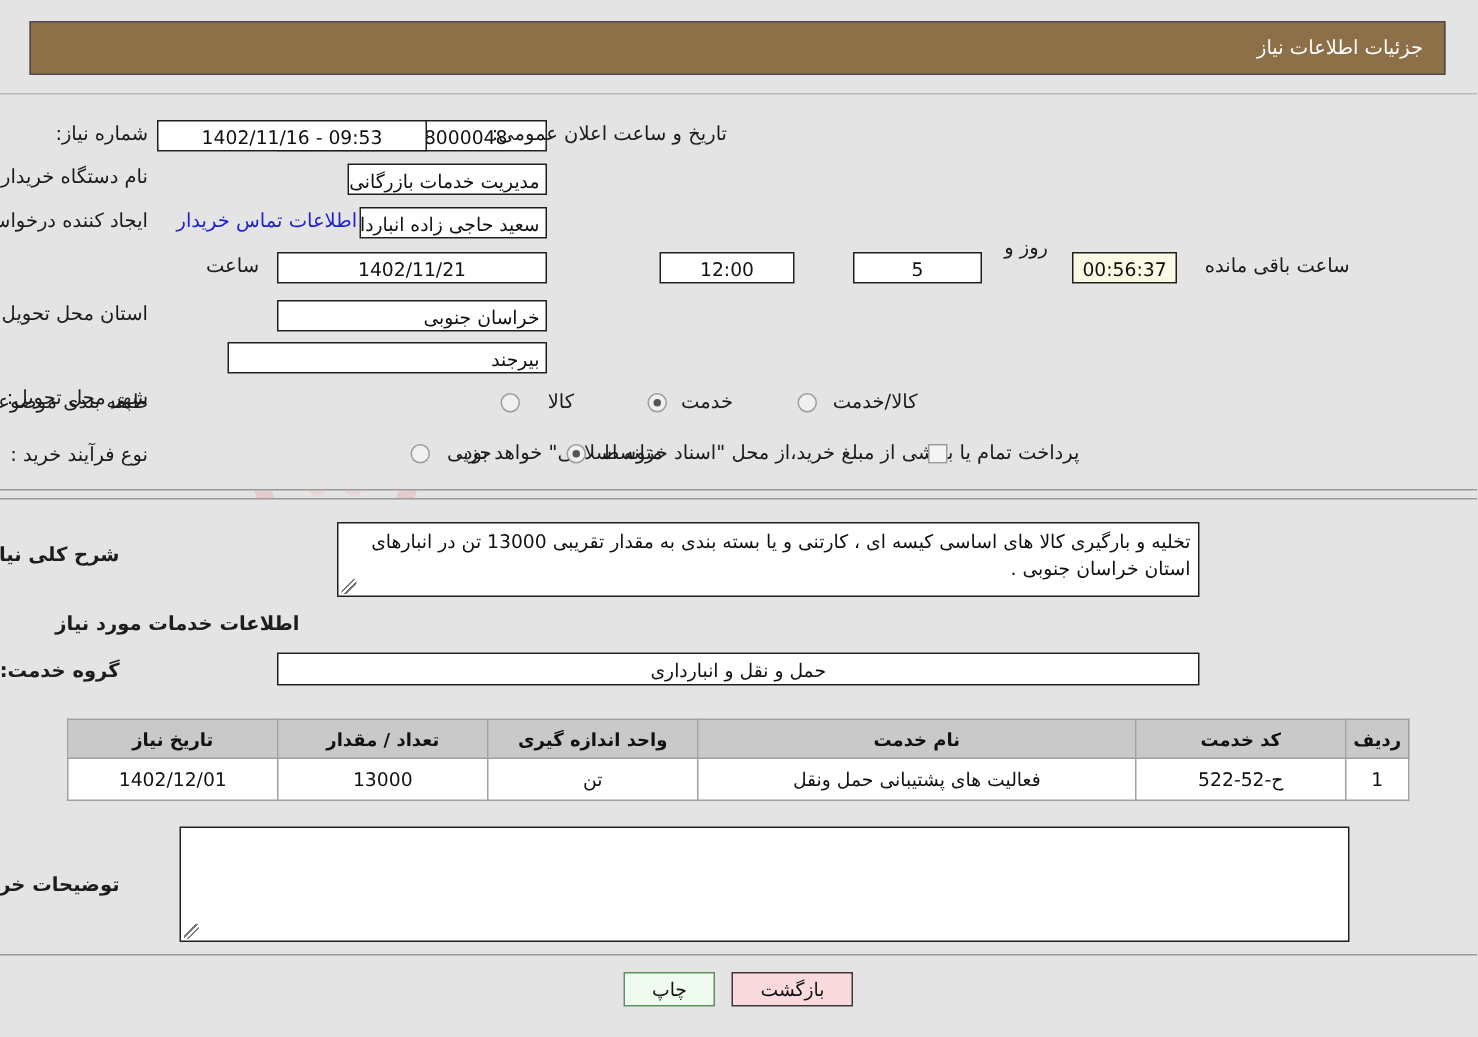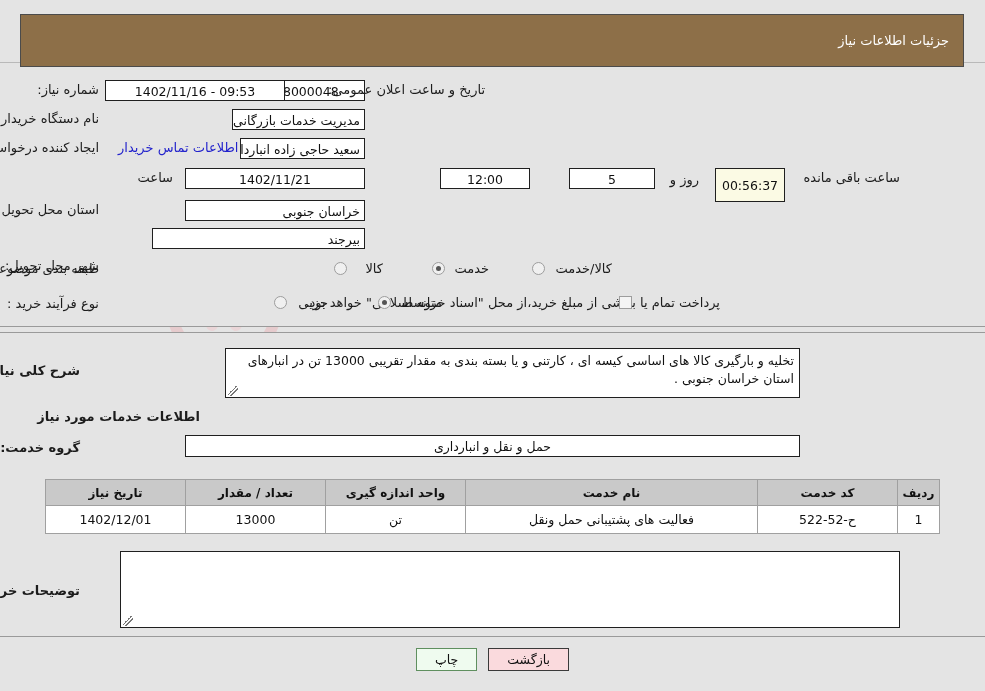--- a/index.html
+++ b/index.html
@@ -41,21 +41,21 @@
     color: #c9c9c9;
     letter-spacing: -1px;
     direction: ltr;
     white-space: nowrap;
   }
 
   
   .titlebar {
     position: absolute;
     left: 20px; top: 14px;
-    width: 944px; height: 53px;
+    width: 944px; height: 36px;
     background: #8d6f48;
     border: 1px solid #4b4b4b;
     color: #ffffff;
     display: flex;
     align-items: center;
     justify-content: flex-start;
     padding: 0 14px;
     font-size: 13px;
     z-index: 3;
   }
@@ -240,22 +240,22 @@
   <div class="box right" style="right:620px; top:109px; left:232px; height:21px;">مدیریت خدمات بازرگانی دولتی استان خراسان جنوبی</div>
 
   <div class="lbl" style="right:886px; top:140px;">ایجاد کننده درخواست:</div>
   <div class="box right" style="right:620px; top:138px; left:240px; height:21px;">سعید حاجی زاده انباردار مدیریت خدمات بازرگانی دولتی استان خراسان جنوبی</div>
   <div class="linkish" style="left:118px; top:140px;">اطلاعات تماس خریدار</div>
 
   <div class="box" style="right:620px; top:168px; width:180px; height:21px;">1402/11/21</div>
   <div class="plain" style="right:812px; top:170px; left:auto;">ساعت</div>
   <div class="box" style="right:455px; top:168px; width:90px; height:21px;">12:00</div>
   <div class="box" style="right:330px; top:168px; width:86px; height:21px;">5</div>
-  <div class="plain" style="right:286px; top:172px;">روز و</div>
-  <div class="box cream" style="right:200px; top:168px; width:70px; height:34px;">00:56:37</div>
+  <div class="plain" style="right:286px; top:158px;">روز و</div>
+  <div class="box cream" style="right:200px; top:168px; width:70px; height:21px;">00:56:37</div>
   <div class="plain" style="right:85px; top:170px;">ساعت باقی مانده</div>
 
   <div class="lbl" style="right:886px; top:202px;">استان محل تحویل:</div>
   <div class="box right" style="right:620px; top:200px; width:180px; height:21px;">خراسان جنوبی</div>
 
   <div class="lbl" style="right:886px; top:230px;margin-top:28px;">شهر محل تحویل:</div>
   <div class="box right" style="right:620px; top:228px; width:213px; height:21px;">بیرجند</div>
 
   <div class="lbl" style="right:886px; top:261px;">طبقه بندی موضوعی:</div>
 

